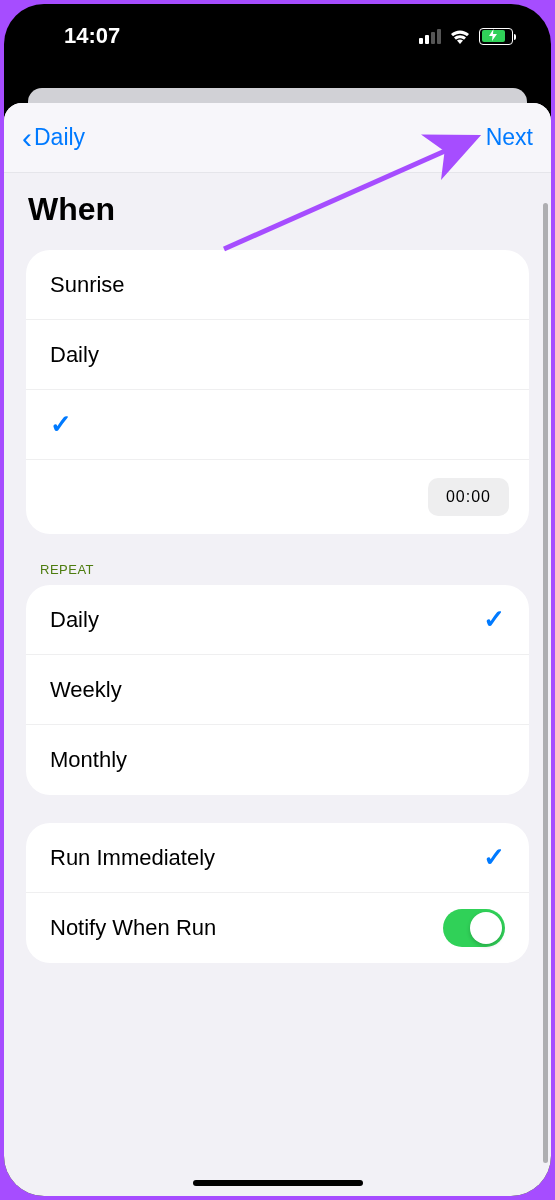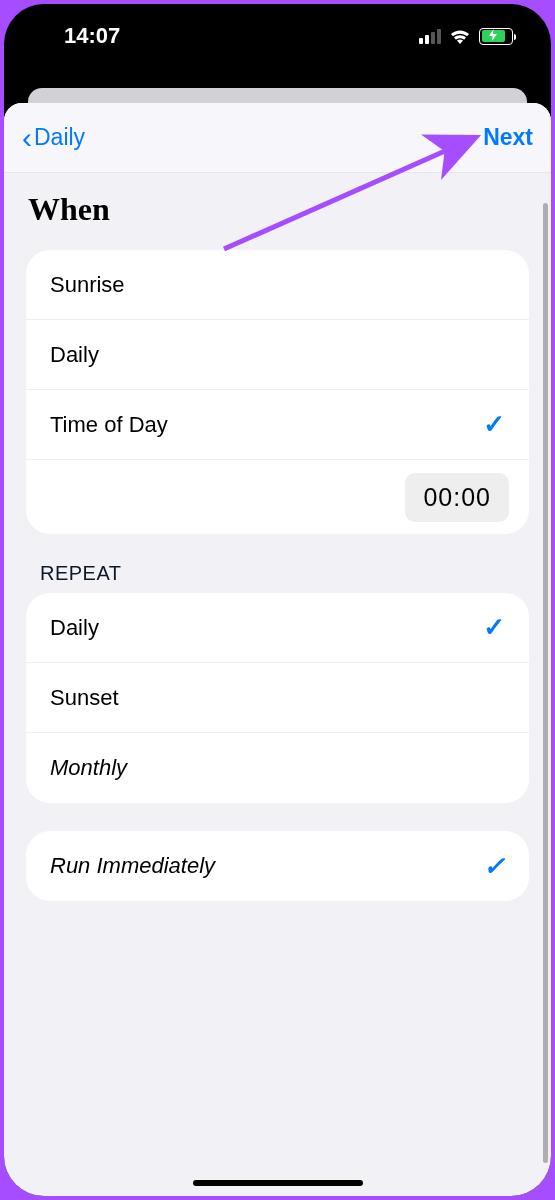--- a/index.html
+++ b/index.html
@@ -138,57 +138,55 @@
       cursor: pointer;
     }
     .chevron-left {
       font-size: 30px;
       font-weight: 500;
       line-height: 1;
     }
     .next-btn {
       color: #007aff;
       font-size: 23px;
-      font-weight: 700;
+      font-weight: 400;
       cursor: pointer;
     }
     .content {
       padding: 0 22px;
       position: relative;
     }
     .page-title {
       font-size: 32px;
       font-weight: 700;
       margin: 18px 0 22px 2px;
       color: #000;
-      font-family: Liberation Serif, serif;
     }
     .section-header {
-      font-size: 20px;
-      color: #0f172a;
+      font-size: 13px;
+      color: #4d7c0f;
       letter-spacing: 0.5px;
       margin: 28px 0 8px 14px;
     }
     .card {
       background: #fff;
       border-radius: 24px;
       overflow: hidden;
     }
     .row {
       min-height: 70px;
       display: flex;
       align-items: center;
       justify-content: space-between;
       padding: 0 24px;
       border-bottom: 1px solid #efeff0;
       cursor: pointer;
     }
     .row:last-child {
       border-bottom: none;
-      font-style: italic;
     }
     .row-label {
       font-size: 22px;
       color: #000;
       font-weight: 400;
     }
     .check {
       color: #007aff;
       font-size: 26px;
       font-weight: 600;
@@ -197,21 +195,21 @@
       min-height: 74px;
       display: flex;
       align-items: center;
       justify-content: flex-end;
       padding: 0 20px;
     }
     .time-pill {
       background: #eeeeef;
       border-radius: 10px;
       padding: 10px 18px;
-      font-size: 25px;
+      font-size: 16px;
       color: #000;
       letter-spacing: 1px;
       cursor: pointer;
     }
     .toggle {
       width: 62px;
       height: 38px;
       background: #30d158;
       border-radius: 20px;
       position: relative;
@@ -308,49 +306,54 @@
         <h1 class="page-title">When</h1>
 
         <div class="card">
           <div class="row">
             <span class="row-label">Sunrise</span>
           </div>
           <div class="row">
             <span class="row-label">Daily</span>
           </div>
           <div class="row">
-            <span class="row-label">Time of Day</span>
             <span class="check">✓</span>
           </div>
           <div class="time-row">
             <div class="time-pill">00:00</div>
           </div>
         </div>
 
         <div class="section-header">REPEAT</div>
 
         <div class="card">
           <div class="row">
             <span class="row-label">Daily</span>
             <span class="check">✓</span>
           </div>
           <div class="row">
-            <span class="row-label">Sunset</span>
+            <span class="row-label">Weekly</span>
           </div>
           <div class="row">
             <span class="row-label">Monthly</span>
           </div>
         </div>
 
         <div class="spacer"></div>
 
         <div class="card">
           <div class="row">
             <span class="row-label">Run Immediately</span>
             <span class="check">✓</span>
+          </div>
+          <div class="row">
+            <span class="row-label">Notify When Run</span>
+            <div class="toggle">
+              <div class="toggle-knob"></div>
+            </div>
           </div>
         </div>
 
       </div>
 
       <div class="scroll-indicator"></div>
       <div class="home-indicator"></div>
     </div>
   </div>
 

